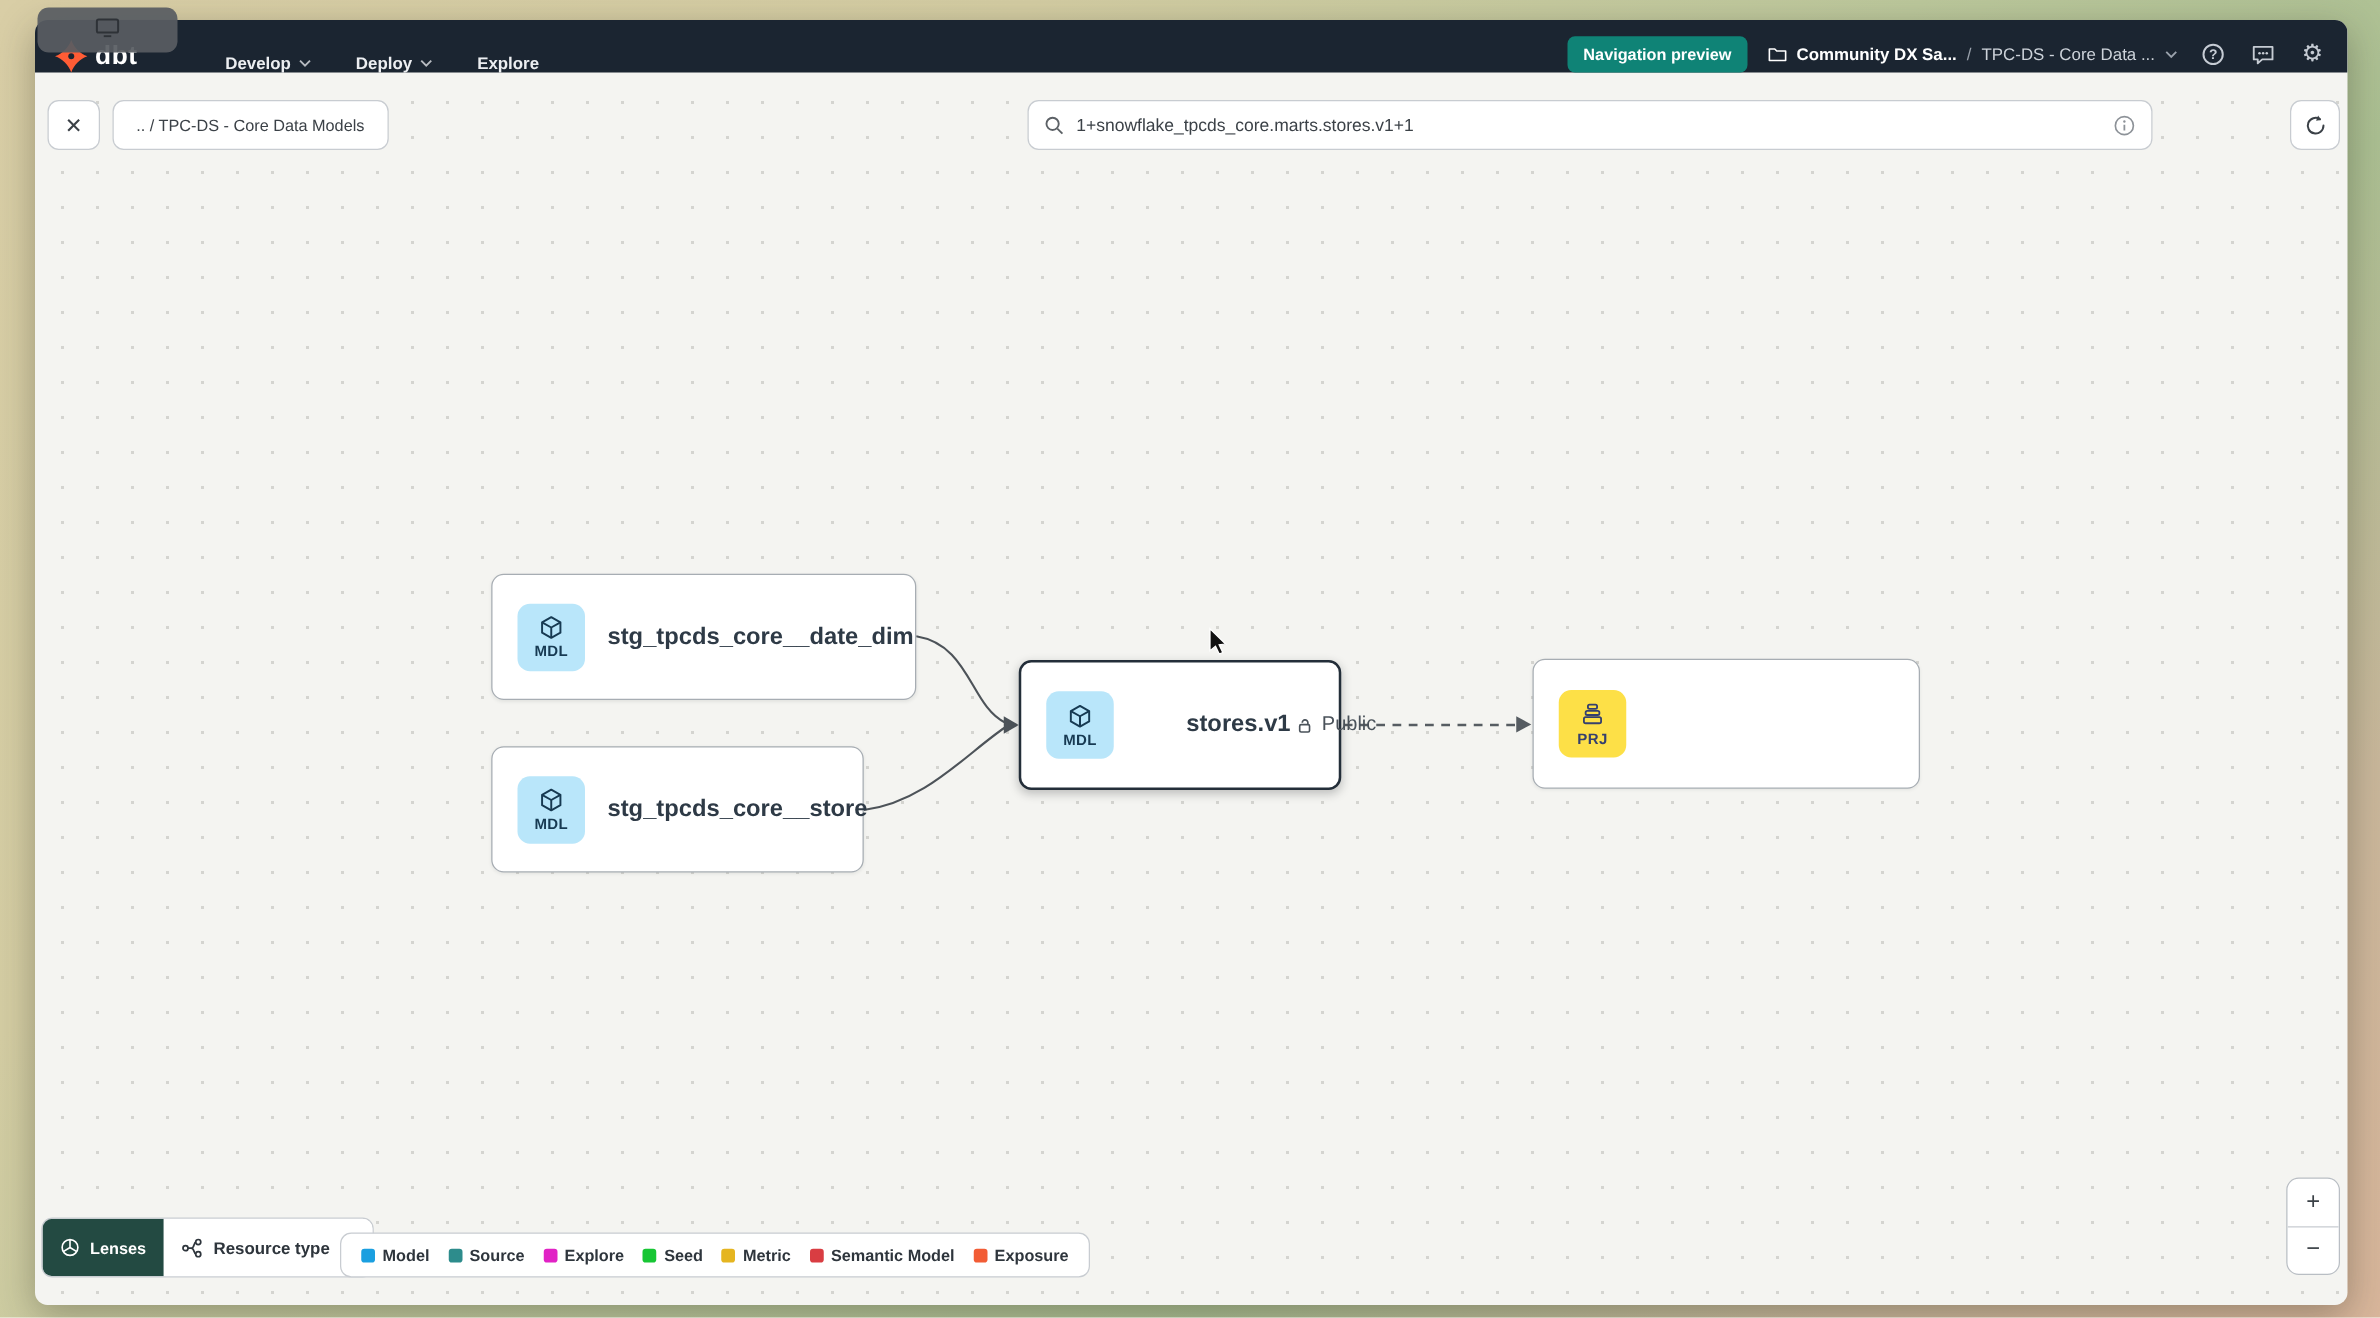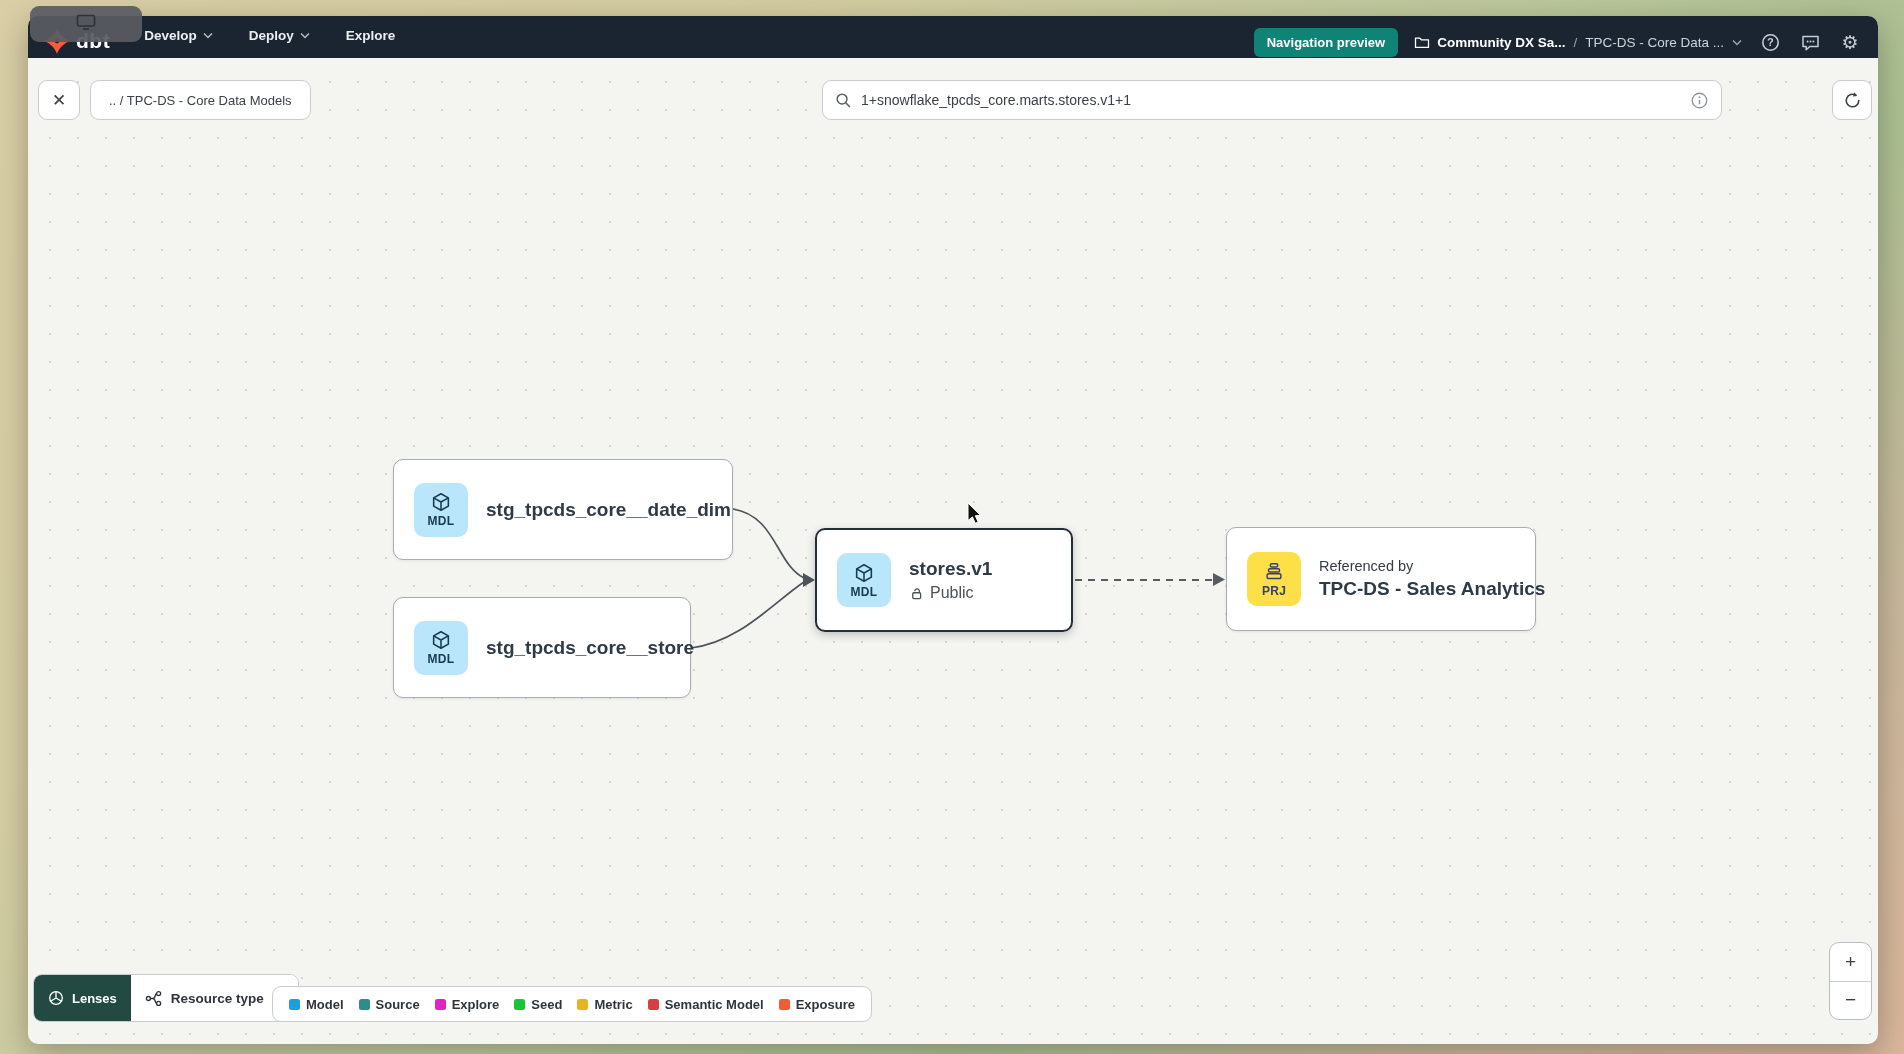--- a/index.html
+++ b/index.html
@@ -14,22 +14,22 @@
     background:rgba(88,92,98,.93); border-radius:9px; z-index:5;
     display:flex; align-items:center; justify-content:center; color:#d6d9dd;
   }
   .window{
     position:absolute; left:28px; top:16px; width:1850px; height:1028px;
     background:#f4f4f1; border-radius:10px; overflow:hidden; z-index:2;
     box-shadow:0 8px 30px rgba(40,40,30,.35);
   }
   
   .navbar{
-    height:42px; background:#1b2531; display:flex; align-items:flex-start;
-    padding:12px 16px; color:#e8eaed; position:relative; z-index:4;
+    height:42px; background:#1b2531; display:flex; align-items:flex-end;
+    padding:0 16px; color:#e8eaed; position:relative; z-index:4;gap:36px;
   }
   .brand{ display:flex; align-items:center; gap:6px; margin-right:34px; }
   .brand-logo{ width:26px; height:26px; transform:rotate(0deg); }
   .brand-name{ font-size:21px; font-weight:bold; color:#fff; letter-spacing:.5px; }
   .nav-menu{ display:flex; align-items:center; gap:36px; }
   .nav-item{ display:flex; align-items:center; gap:6px; font-size:13.5px; font-weight:bold; color:#eceef1; cursor:pointer; }
   .nav-item svg{ opacity:.75; }
   .nav-right{ margin-left:auto; display:flex; align-items:center; gap:16px; }
   .badge{
     color:#fff; font-size:13px; font-weight:bold; padding:7px 13px; border-radius:6px;
@@ -75,21 +75,21 @@
   }
   .node.selected{ border:2px solid #232e39; box-shadow:0 3px 8px rgba(30,35,40,.25); }
   .tile{
     width:54px; height:54px; border-radius:10px; flex:0 0 54px;
     display:flex; flex-direction:column; align-items:center; justify-content:center; gap:1px;
   }
   .tile .tile-label{ font-size:12px; font-weight:bold; letter-spacing:.3px; }
   .tile-mdl{ color:#173a52; }
   .tile-prj{ color:#35406e; }
   .node-title{ font-size:19px; font-weight:bold; color:#2e3a46; white-space:nowrap; }
-  .node-col{ display:flex; flex-direction:column; gap:4px; }
+  .node-col{ display:flex; flex-direction:row; gap:4px;margin-left:40px; }
   .node-sub{ display:flex; align-items:center; gap:6px; font-size:16px; color:#4a525a; }
   .node-eyebrow{ font-size:14.5px; color:#343c45; }
   
   .pillbar{
     position:absolute; left:5px; bottom:22px; height:48px; display:flex;
     border:1px solid #c8ccd1; border-radius:9px; overflow:hidden; background:#fff;
   }
   .lenses-btn{
     display:flex; align-items:center; gap:8px; padding:0 14px; color:#fff;
     font-size:13px; font-weight:bold; cursor:pointer;
@@ -269,24 +269,20 @@
 
   <div class="node" style="left:1198px; top:511px; width:310px; height:104px;">
     <div class="tile tile-prj" style="background-color: #fde047;">
       <svg width="22" height="22" viewBox="0 0 24 24">
           <rect x="8" y="3" width="8" height="3.6" rx="1.4" fill="none" stroke="#35406e" stroke-width="1.6"></rect>
           <rect x="6" y="8.4" width="12" height="3.6" rx="1.4" fill="none" stroke="#35406e" stroke-width="1.6"></rect>
           <rect x="4.5" y="13.8" width="15" height="5.4" rx="1.6" fill="none" stroke="#35406e" stroke-width="1.6"></rect>
         </svg>
       <span class="tile-label">PRJ</span>
     </div>
-    <div class="node-col">
-      <span class="node-eyebrow">Referenced by</span>
-      <span class="node-title">TPC-DS - Sales Analytics</span>
-    </div>
   </div>
 
   <div class="pillbar">
     <div class="lenses-btn" style="background-color: rgb(35, 74, 66);">
       <svg width="16" height="16" viewBox="0 0 16 16">
           <circle cx="8" cy="8" r="6.3" fill="none" stroke="#fff" stroke-width="1.3"></circle>
           <path d="M8 1.7 V8 M8 8 L13.4 11.3 M8 8 L2.6 11.3" fill="none" stroke="#fff" stroke-width="1.3"></path>
         </svg>
       <span>Lenses</span>
     </div>

